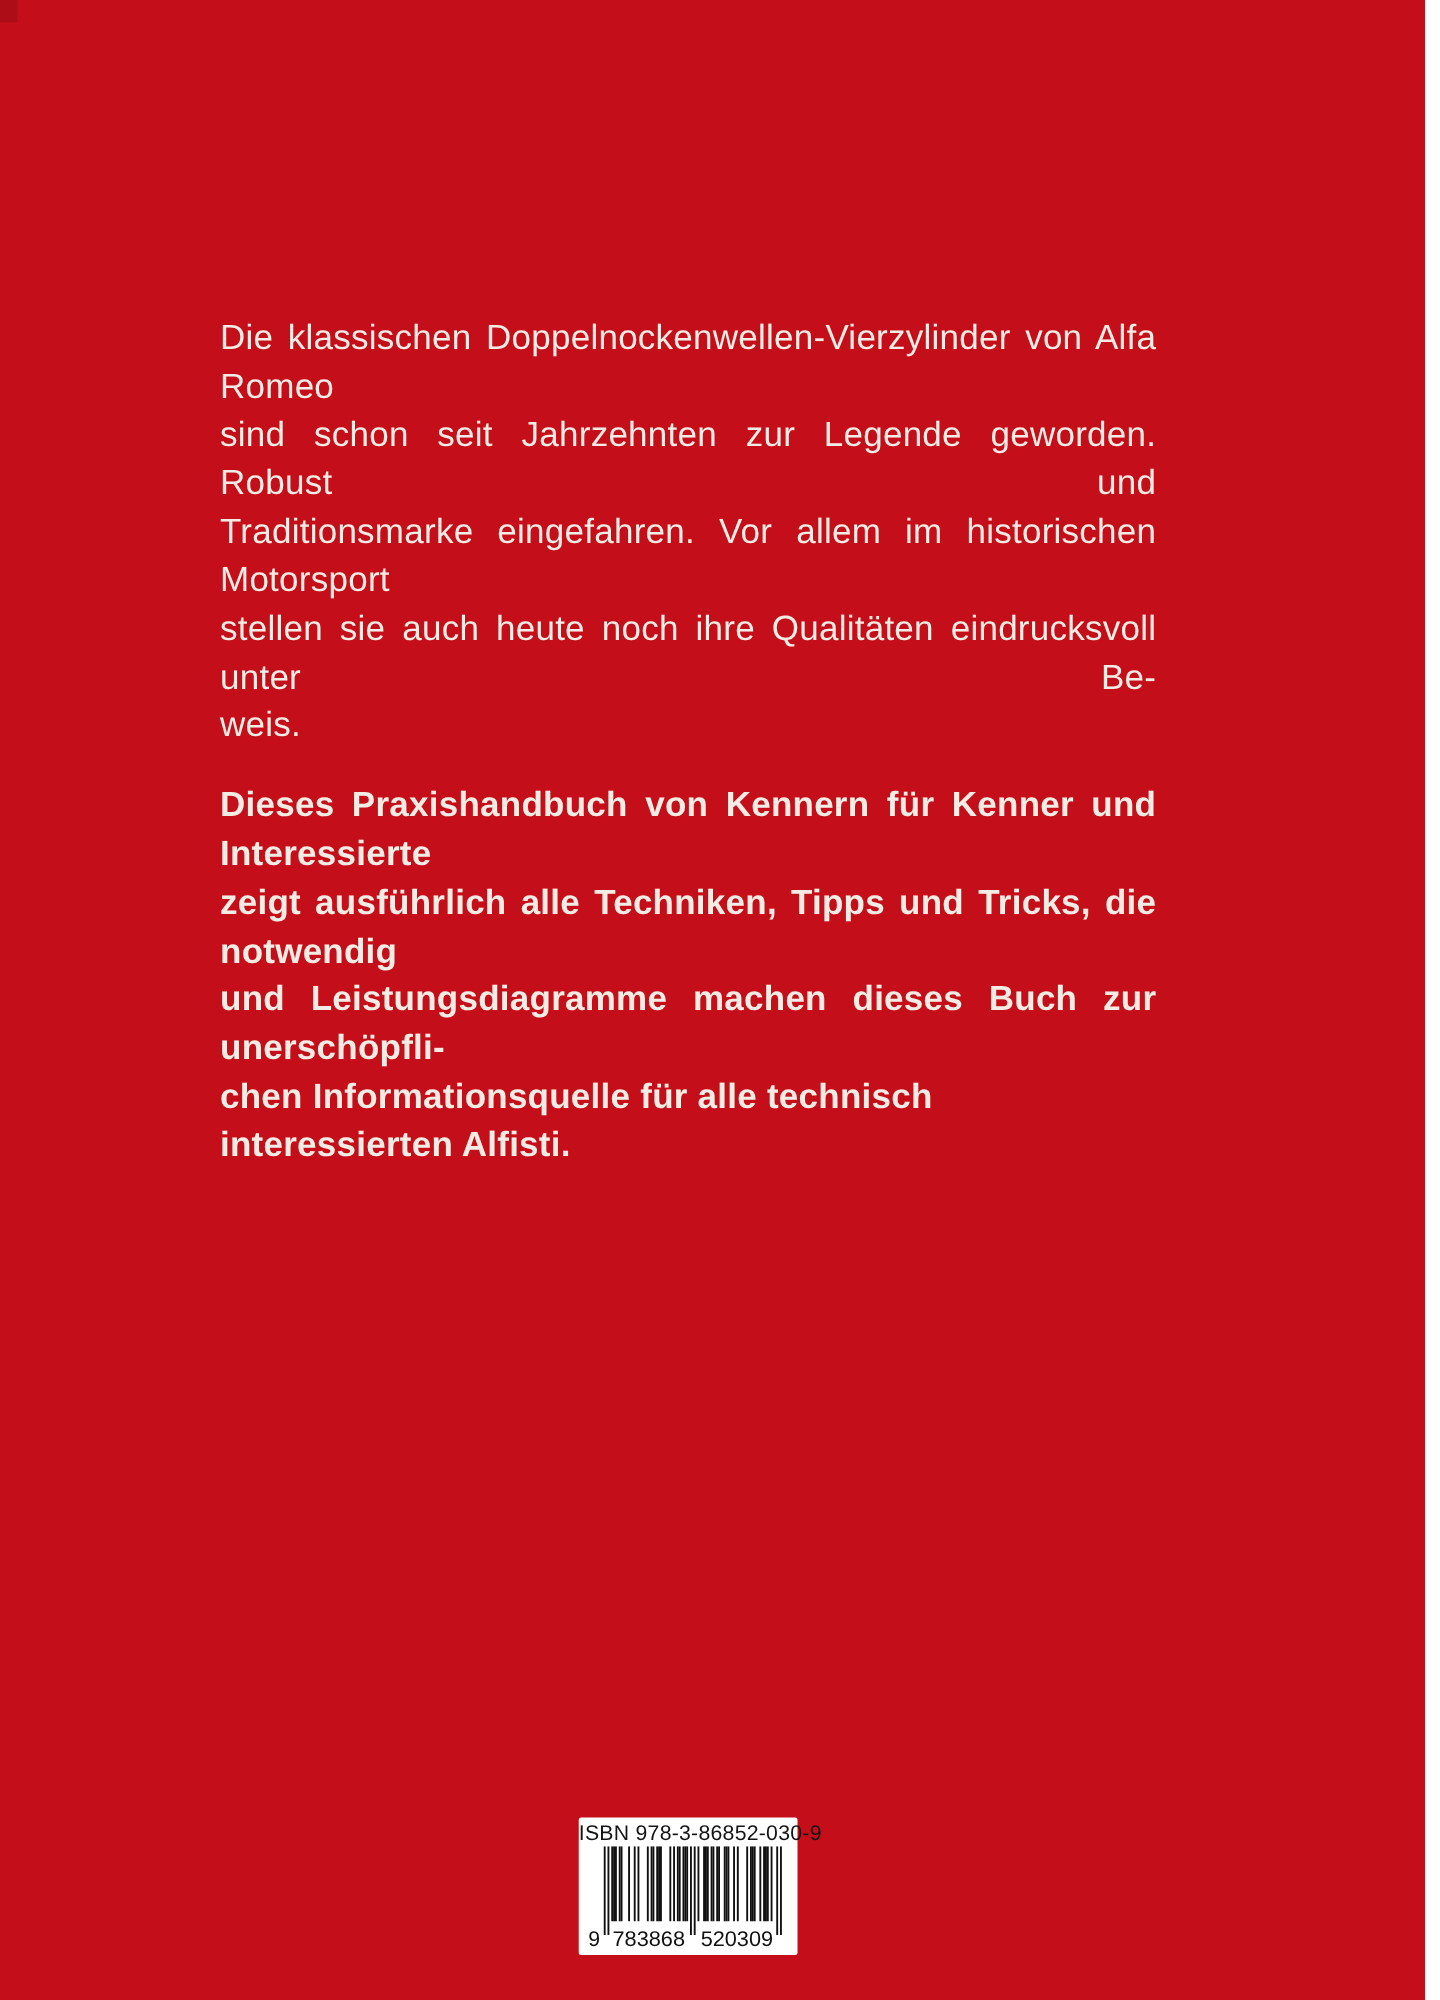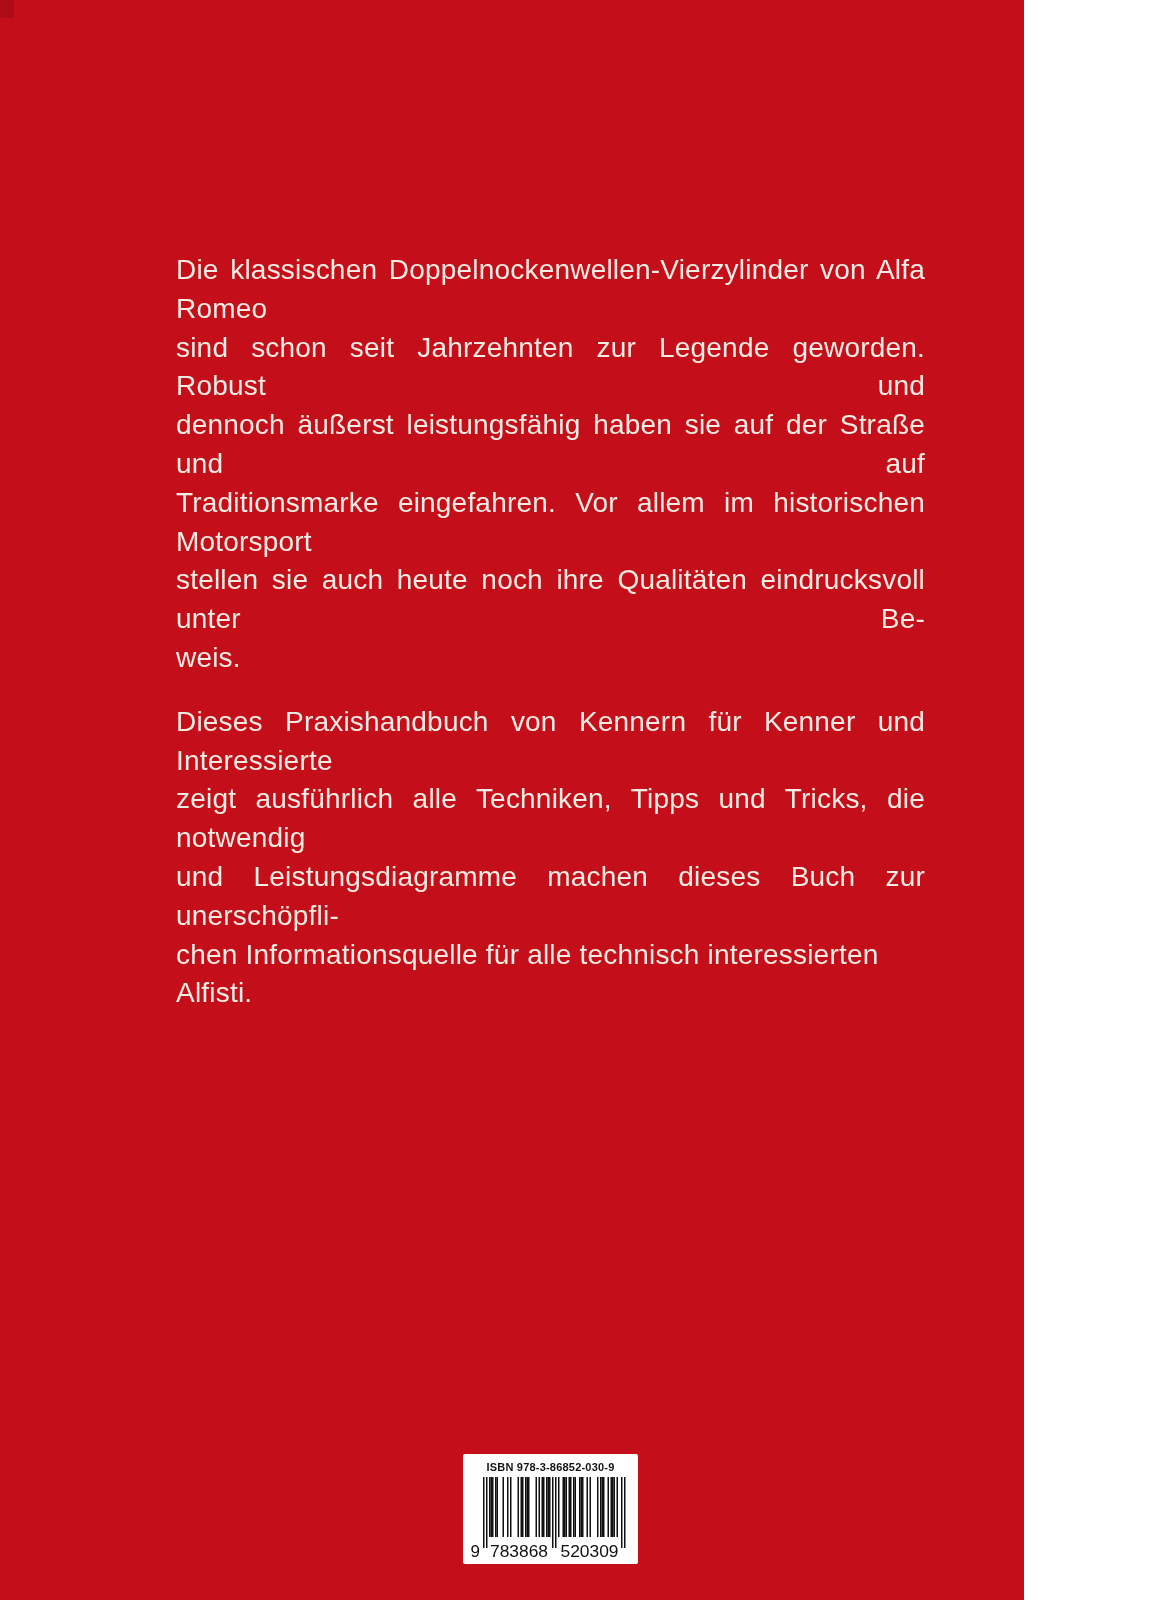--- a/index.html
+++ b/index.html
@@ -5,21 +5,21 @@
   html, body {
     margin: 0;
     padding: 0;
     width: 1152px;
     height: 1600px;
     overflow: hidden;
   }
   .cover {
     position: absolute;
     left: 0; top: 0;
-    width: 1024px;
+    width: 1140px;
     height: 1600px;
     background: #C40F1A;
     font-family: "Liberation Sans", sans-serif;
   }
   
   .cover::before {
     content: "";
     position: absolute;
     left: 0; top: 0;
     width: 14px; height: 18px;
@@ -30,63 +30,62 @@
     position: absolute;
     left: 176px;
     top: 251px;
     width: 749px;
     color: #F3ECE4;
     font-size: 28px;
     line-height: 38.8px;
     letter-spacing: 0.2px;
   }
   .para { margin: 0; }
-  .para + .para { margin-top: 25px; }
+  .para + .para { margin-top: 25px; font-weight: bold; }
   .para .jl {
     text-align: justify;
     text-align-last: justify;
   }
   .para .ll {
     text-align: left;
   }
   .isbn-box {
     position: absolute;
     left: 463px;
     top: 1454px;
     width: 175px;
     height: 110px;
     background: #FFFFFF;
     border-radius: 2px;
     text-align: center;
     box-sizing: border-box;
     padding-top: 4px;
   }
   .isbn-label {
-    font-size: 11px;
-    font-weight: 700;
+    font-size: 17px;
+    font-weight: 400;
     color: #141414;
     letter-spacing: 0.2px;
     white-space: nowrap;
     line-height: 18px;
   }
   .barcode-holder {
     margin-top: 1px;
     line-height: 0;
   }
 </style>
 </head>
 <body>
 
 <div class="cover">
 
   <div class="blurb">
     <div class="para">
         <div class="jl">Die klassischen Doppelnockenwellen-Vierzylinder von Alfa Romeo</div>
         <div class="jl">sind schon seit Jahrzehnten zur Legende geworden. Robust und</div>
-        <div class="jl">dennoch äußerst leistungsfähig haben sie auf der Straße und auf</div>
         <div class="jl">Traditionsmarke eingefahren. Vor allem im historischen Motorsport</div>
         <div class="jl">stellen sie auch heute noch ihre Qualitäten eindrucksvoll unter Be-</div>
         <div class="ll">weis.</div>
       </div>
     <div class="para">
         <div class="jl">Dieses Praxishandbuch von Kennern für Kenner und Interessierte</div>
         <div class="jl">zeigt ausführlich alle Techniken, Tipps und Tricks, die notwendig</div>
         <div class="jl">und Leistungsdiagramme machen dieses Buch zur unerschöpfli-</div>
         <div class="ll">chen Informationsquelle für alle technisch interessierten Alfisti.</div>
       </div>

